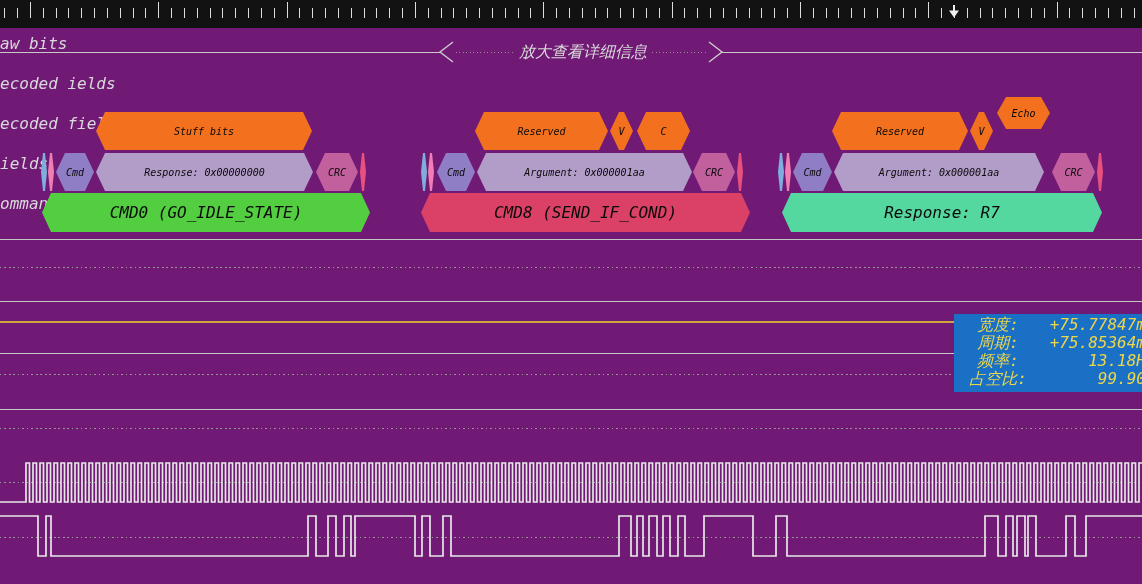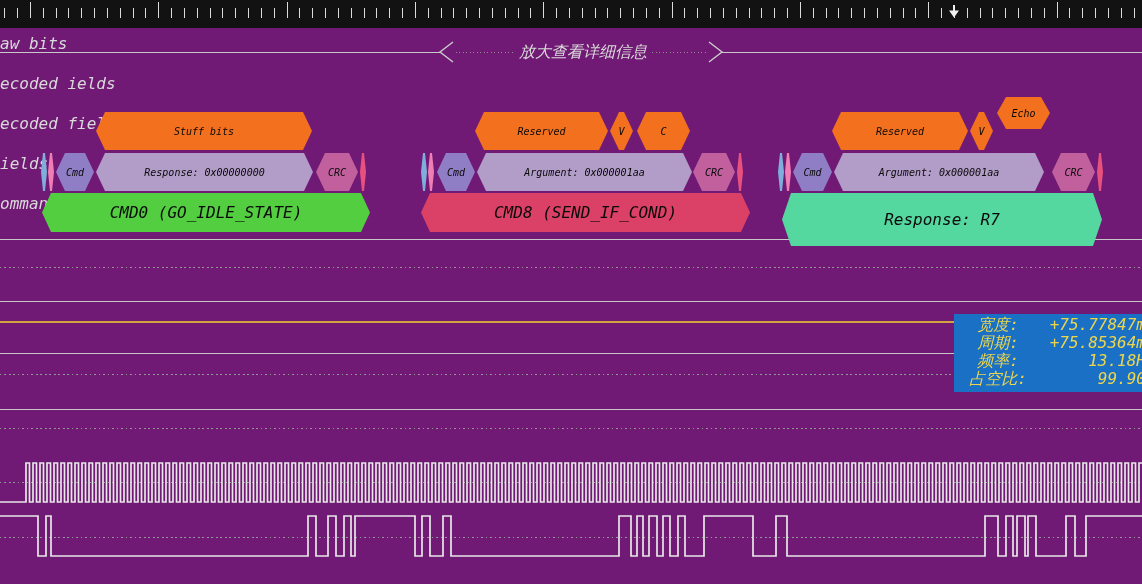--- a/index.html
+++ b/index.html
@@ -182,21 +182,21 @@
       <div class="block" style="left: 693px; top: 153px; width: 42px; height: 38px; background: rgb(194, 96, 158); clip-path: polygon(9px 0px, calc(100% - 9px) 0px, 100% 50%, calc(100% - 9px) 100%, 9px 100%, 0px 50%);">CRC</div>
       <div class="block" style="left: 737px; top: 153px; width: 6px; height: 38px; background: rgb(232, 81, 126); clip-path: polygon(2px 0px, calc(100% - 2px) 0px, 100% 50%, calc(100% - 2px) 100%, 2px 100%, 0px 50%);"></div>
       <div class="block" style="left: 778px; top: 153px; width: 6px; height: 38px; background: rgb(127, 174, 220); clip-path: polygon(2px 0px, calc(100% - 2px) 0px, 100% 50%, calc(100% - 2px) 100%, 2px 100%, 0px 50%);"></div>
       <div class="block" style="left: 785px; top: 153px; width: 6px; height: 38px; background: rgb(239, 126, 181); clip-path: polygon(2px 0px, calc(100% - 2px) 0px, 100% 50%, calc(100% - 2px) 100%, 2px 100%, 0px 50%);"></div>
       <div class="block" style="left: 793px; top: 153px; width: 39px; height: 38px; background: rgb(143, 126, 197); clip-path: polygon(9px 0px, calc(100% - 9px) 0px, 100% 50%, calc(100% - 9px) 100%, 9px 100%, 0px 50%);">Cmd</div>
       <div class="block" style="left: 834px; top: 153px; width: 210px; height: 38px; background: rgb(178, 156, 200); clip-path: polygon(9px 0px, calc(100% - 9px) 0px, 100% 50%, calc(100% - 9px) 100%, 9px 100%, 0px 50%);">Argument: 0x000001aa</div>
       <div class="block" style="left: 1052px; top: 153px; width: 43px; height: 38px; background: rgb(194, 96, 158); clip-path: polygon(9px 0px, calc(100% - 9px) 0px, 100% 50%, calc(100% - 9px) 100%, 9px 100%, 0px 50%);">CRC</div>
       <div class="block" style="left: 1097px; top: 153px; width: 6px; height: 38px; background: rgb(232, 81, 126); clip-path: polygon(2px 0px, calc(100% - 2px) 0px, 100% 50%, calc(100% - 2px) 100%, 2px 100%, 0px 50%);"></div>
       <div class="block" style="left: 42px; top: 193px; width: 328px; height: 39px; background: rgb(83, 206, 65); clip-path: polygon(9px 0px, calc(100% - 9px) 0px, 100% 50%, calc(100% - 9px) 100%, 9px 100%, 0px 50%); font-size: 16px;">CMD0 (GO_IDLE_STATE)</div>
       <div class="block" style="left: 421px; top: 193px; width: 329px; height: 39px; background: rgb(219, 65, 102); clip-path: polygon(9px 0px, calc(100% - 9px) 0px, 100% 50%, calc(100% - 9px) 100%, 9px 100%, 0px 50%); font-size: 16px;">CMD8 (SEND_IF_COND)</div>
-      <div class="block" style="left: 782px; top: 193px; width: 320px; height: 53px; background: rgb(85, 215, 160); clip-path: polygon(9px 0px, calc(100% - 9px) 0px, 100% 50%, calc(100% - 9px) 100%, 9px 100%, 0px 50%); font-size: 16px;">Response: R7</div>
+      <div class="block" style="left: 782px; top: 193px; width: 320px; height: 39px; background: rgb(85, 215, 160); clip-path: polygon(9px 0px, calc(100% - 9px) 0px, 100% 50%, calc(100% - 9px) 100%, 9px 100%, 0px 50%); font-size: 16px;">Response: R7</div>
     </div>
 
   <svg id="waves" width="1142" height="584" viewBox="0 0 1142 584">
       <path d="M0,502 H26 V463 H29.5 V502 H33.0 V463 H36.5 V502 H40.0 V463 H43.5 V502 H47.0 V463 H50.5 V502 H54.0 V463 H57.5 V502 H61.0 V463 H64.5 V502 H68.0 V463 H71.5 V502 H75.0 V463 H78.5 V502 H82.0 V463 H85.5 V502 H89.0 V463 H92.5 V502 H96.0 V463 H99.5 V502 H103.0 V463 H106.5 V502 H110.0 V463 H113.5 V502 H117.0 V463 H120.5 V502 H124.0 V463 H127.5 V502 H131.0 V463 H134.5 V502 H138.0 V463 H141.5 V502 H145.0 V463 H148.5 V502 H152.0 V463 H155.5 V502 H159.0 V463 H162.5 V502 H166.0 V463 H169.5 V502 H173.0 V463 H176.5 V502 H180.0 V463 H183.5 V502 H187.0 V463 H190.5 V502 H194.0 V463 H197.5 V502 H201.0 V463 H204.5 V502 H208.0 V463 H211.5 V502 H215.0 V463 H218.5 V502 H222.0 V463 H225.5 V502 H229.0 V463 H232.5 V502 H236.0 V463 H239.5 V502 H243.0 V463 H246.5 V502 H250.0 V463 H253.5 V502 H257.0 V463 H260.5 V502 H264.0 V463 H267.5 V502 H271.0 V463 H274.5 V502 H278.0 V463 H281.5 V502 H285.0 V463 H288.5 V502 H292.0 V463 H295.5 V502 H299.0 V463 H302.5 V502 H306.0 V463 H309.5 V502 H313.0 V463 H316.5 V502 H320.0 V463 H323.5 V502 H327.0 V463 H330.5 V502 H334.0 V463 H337.5 V502 H341.0 V463 H344.5 V502 H348.0 V463 H351.5 V502 H355.0 V463 H358.5 V502 H362.0 V463 H365.5 V502 H369.0 V463 H372.5 V502 H376.0 V463 H379.5 V502 H383.0 V463 H386.5 V502 H390.0 V463 H393.5 V502 H397.0 V463 H400.5 V502 H404.0 V463 H407.5 V502 H411.0 V463 H414.5 V502 H418.0 V463 H421.5 V502 H425.0 V463 H428.5 V502 H432.0 V463 H435.5 V502 H439.0 V463 H442.5 V502 H446.0 V463 H449.5 V502 H453.0 V463 H456.5 V502 H460.0 V463 H463.5 V502 H467.0 V463 H470.5 V502 H474.0 V463 H477.5 V502 H481.0 V463 H484.5 V502 H488.0 V463 H491.5 V502 H495.0 V463 H498.5 V502 H502.0 V463 H505.5 V502 H509.0 V463 H512.5 V502 H516.0 V463 H519.5 V502 H523.0 V463 H526.5 V502 H530.0 V463 H533.5 V502 H537.0 V463 H540.5 V502 H544.0 V463 H547.5 V502 H551.0 V463 H554.5 V502 H558.0 V463 H561.5 V502 H565.0 V463 H568.5 V502 H572.0 V463 H575.5 V502 H579.0 V463 H582.5 V502 H586.0 V463 H589.5 V502 H593.0 V463 H596.5 V502 H600.0 V463 H603.5 V502 H607.0 V463 H610.5 V502 H614.0 V463 H617.5 V502 H621.0 V463 H624.5 V502 H628.0 V463 H631.5 V502 H635.0 V463 H638.5 V502 H642.0 V463 H645.5 V502 H649.0 V463 H652.5 V502 H656.0 V463 H659.5 V502 H663.0 V463 H666.5 V502 H670.0 V463 H673.5 V502 H677.0 V463 H680.5 V502 H684.0 V463 H687.5 V502 H691.0 V463 H694.5 V502 H698.0 V463 H701.5 V502 H705.0 V463 H708.5 V502 H712.0 V463 H715.5 V502 H719.0 V463 H722.5 V502 H726.0 V463 H729.5 V502 H733.0 V463 H736.5 V502 H740.0 V463 H743.5 V502 H747.0 V463 H750.5 V502 H754.0 V463 H757.5 V502 H761.0 V463 H764.5 V502 H768.0 V463 H771.5 V502 H775.0 V463 H778.5 V502 H782.0 V463 H785.5 V502 H789.0 V463 H792.5 V502 H796.0 V463 H799.5 V502 H803.0 V463 H806.5 V502 H810.0 V463 H813.5 V502 H817.0 V463 H820.5 V502 H824.0 V463 H827.5 V502 H831.0 V463 H834.5 V502 H838.0 V463 H841.5 V502 H845.0 V463 H848.5 V502 H852.0 V463 H855.5 V502 H859.0 V463 H862.5 V502 H866.0 V463 H869.5 V502 H873.0 V463 H876.5 V502 H880.0 V463 H883.5 V502 H887.0 V463 H890.5 V502 H894.0 V463 H897.5 V502 H901.0 V463 H904.5 V502 H908.0 V463 H911.5 V502 H915.0 V463 H918.5 V502 H922.0 V463 H925.5 V502 H929.0 V463 H932.5 V502 H936.0 V463 H939.5 V502 H943.0 V463 H946.5 V502 H950.0 V463 H953.5 V502 H957.0 V463 H960.5 V502 H964.0 V463 H967.5 V502 H971.0 V463 H974.5 V502 H978.0 V463 H981.5 V502 H985.0 V463 H988.5 V502 H992.0 V463 H995.5 V502 H999.0 V463 H1002.5 V502 H1006.0 V463 H1009.5 V502 H1013.0 V463 H1016.5 V502 H1020.0 V463 H1023.5 V502 H1027.0 V463 H1030.5 V502 H1034.0 V463 H1037.5 V502 H1041.0 V463 H1044.5 V502 H1048.0 V463 H1051.5 V502 H1055.0 V463 H1058.5 V502 H1062.0 V463 H1065.5 V502 H1069.0 V463 H1072.5 V502 H1076.0 V463 H1079.5 V502 H1083.0 V463 H1086.5 V502 H1090.0 V463 H1093.5 V502 H1097.0 V463 H1100.5 V502 H1104.0 V463 H1107.5 V502 H1111.0 V463 H1114.5 V502 H1118.0 V463 H1121.5 V502 H1125.0 V463 H1128.5 V502 H1132.0 V463 H1135.5 V502 H1139.0 V463 H1142.0" fill="none" stroke="#e8e8e8" stroke-width="1.7"></path>
       <path d="M0,516 H38 V556 H46 V516 H51 V556 H308 V516 H316 V556 H328 V516 H336 V556 H344 V516 H351 V556 H355 V516 H415 V556 H422 V516 H430 V556 H443 V516 H451 V556 H619 V516 H631 V556 H637 V516 H643 V556 H649 V516 H657 V556 H663 V516 H670 V556 H678 V516 H685 V556 H704 V516 H753 V556 H776 V516 H787 V556 H985 V516 H998 V556 H1006 V516 H1013 V556 H1017 V516 H1025 V556 H1028 V516 H1036 V556 H1066 V516 H1075 V556 H1086 V516 H1142" fill="none" stroke="#e8e8e8" stroke-width="1.7"></path>
     </svg>
 
   <div id="mbox" style="left: 954px; top: 314px; width: 196px; height: 76px; background: rgb(26, 112, 196); color: rgb(236, 214, 77);">
       <div class="mrow"><div class="mlabel">宽度:</div><div class="mvalue">+75.77847m</div></div>
       <div class="mrow"><div class="mlabel">周期:</div><div class="mvalue">+75.85364m</div></div>

